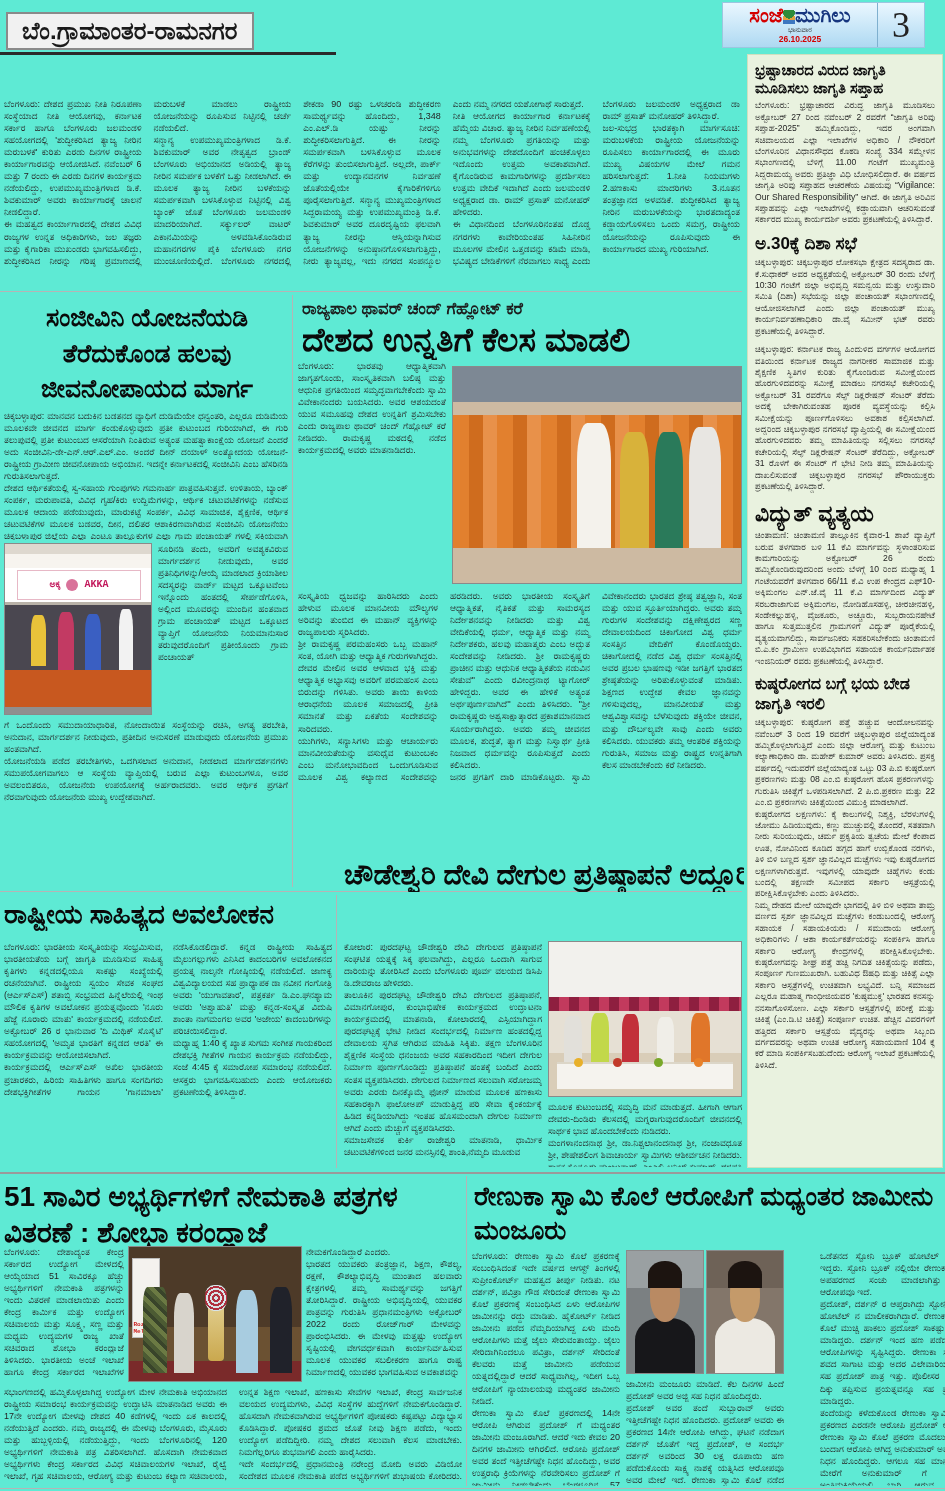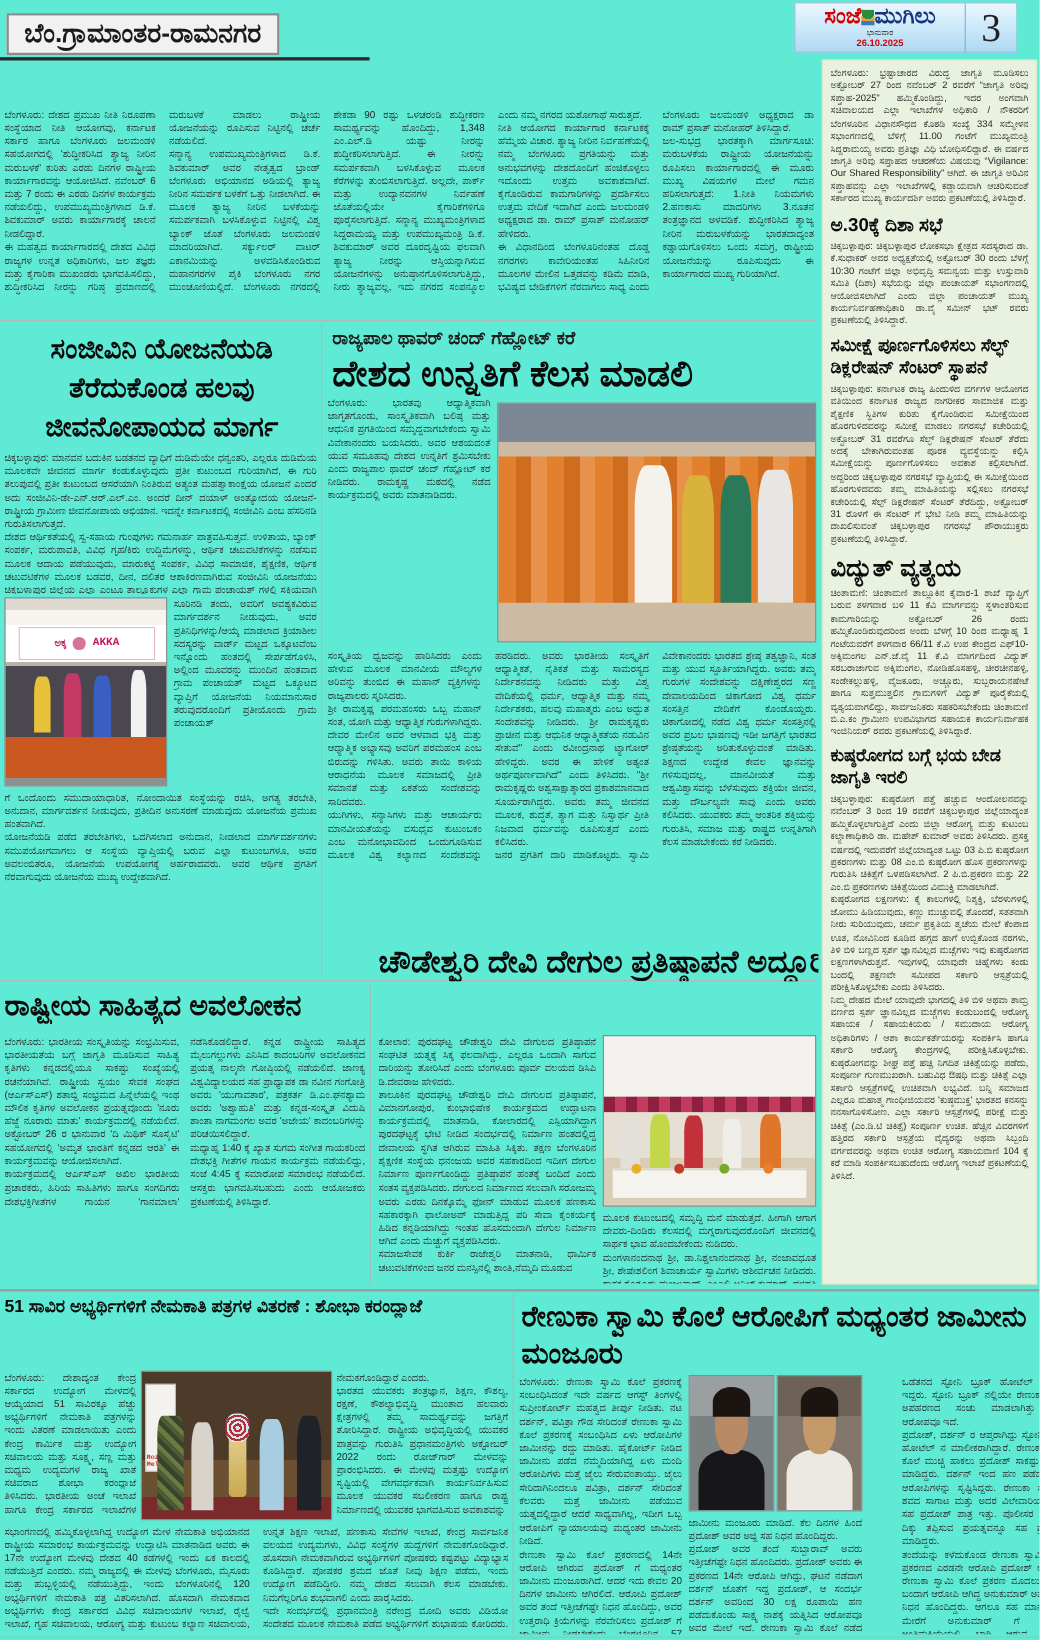--- a/index.html
+++ b/index.html
@@ -72,21 +72,21 @@
   .camo{left:8%;top:30%;width:14%;height:64%;
         background:repeating-linear-gradient(45deg,#4c5b33 0 4px,#6b7a43 4px 8px,#39442a 8px 12px);
         border-radius:20% 20% 0 0;}
   
   #a1-headline{left:4px;top:56px;width:738px;font-size:30px;white-space:nowrap;}
   #a2-headline{left:6px;top:300px;width:282px;font-size:25px;text-align:center;line-height:1.42;}
   #a3-kicker{left:302px;top:299px;width:440px;font-size:16.5px;font-weight:bold;}
   #a3-headline{left:302px;top:320px;width:440px;font-size:33px;white-space:nowrap;}
   #a4-headline{left:4px;top:899px;width:330px;font-size:26px;white-space:nowrap;}
   #a5-headline{left:344px;top:858px;width:400px;font-size:28px;white-space:nowrap;}
-  #a6-headline{left:4px;top:1179px;width:460px;font-size:16px;line-height:1.3;}
+  #a6-headline{left:4px;top:1179px;width:460px;font-size:28px;line-height:1.3;}
   #a7-headline{left:474px;top:1179px;width:468px;font-size:26px;line-height:1.32;}
 </style>
 </head>
 <body>
 
 <div id="page">
 
   <div class="abs" id="section-box">ಬೆಂ.ಗ್ರಾಮಾಂತರ-ರಾಮನಗರ</div>
   <div class="abs" id="header-rule"></div>
 
@@ -179,28 +179,28 @@
         <div class="pp fruit" style="left:55%;background:#7aa82a;"></div>
         <div class="pp fruit" style="left:78%;background:#e8812a;"></div>
       </div>
     </div>
     <div class="abs body-text" style="left:548px;top:1101px;width:194px;height:66px;">ಮೂಲಕ ಕುಟುಂಬದಲ್ಲಿ ಸಮೃದ್ಧಿ ಮನೆ ಮಾಡುತ್ತದೆ. ಹೀಗಾಗಿ ಆಗಾಗ ದೇವರು-ದಿಂಡಿರು ಕೆಲಸದಲ್ಲಿ ಮಗ್ನರಾಗುವುದರೊಂದಿಗೆ ಜೀವನದಲ್ಲಿ ಸಾರ್ಥಕ ಭಾವ ಹೊಂದಬೇಕೆಂದು ನುಡಿದರು.
 ಮಂಗಳಾನಂದನಾಥ ಶ್ರೀ, ಡಾ.ನಿಶ್ಚಲಾನಂದನಾಥ ಶ್ರೀ, ನಂಜಾವಧೂತ ಶ್ರೀ, ಶೇಷೇಶಲಿಂಗ ಶಿವಾಚಾರ್ಯ ಸ್ವಾಮಿಗಳು ಆಶೀರ್ವಚನ ನೀಡಿದರು. ಶಾಸಕ ಕೊತ್ತೂರು ಮಂಜುನಾಥ್, ಎಂಎಲ್ಸಿ ಅನಿಲ್ ಕುಮಾರ್, ದಳಪತಿ ಸಿಎಂಆರ್ ಶ್ರೀನಾಥ್, ಪಟ್ಟಣ ಪಂಚಾಯಿತಿ ಅಧ್ಯಕ್ಷೆ ಅನುಷಾ, ಉಪಾಧ್ಯಕ್ಷ ಸಿ.ಎಸ್. ವೆಂಕಟೇಶ್, ಸದಸ್ಯ ಲೋಕೇಶ್ ಮರಿಯಪ್ಪ, ಒಕ್ಕಲಿಗರ ಸಂಘದ ನಿರ್ದೇಶಕರಾದ ಯಲುವಳ್ಳಿ ರಮೇಶ್, ಡಾ.ರಮೇಶ್ ಇದ್ದರು.</div>
   </div>
 
   <div class="abs" id="green-box">
     <div class="brief">
+      <div class="brief-title">ಭ್ರಷ್ಟಾಚಾರದ ವಿರುದ ಜಾಗೃತಿ ಮೂಡಿಸಲು ಜಾಗೃತಿ ಸಪ್ತಾಹ</div>
       <div class="brief-body">ಬೆಂಗಳೂರು: ಭ್ರಷ್ಟಾಚಾರದ ವಿರುದ್ಧ ಜಾಗೃತಿ ಮೂಡಿಸಲು ಅಕ್ಟೋಬರ್ 27 ರಿಂದ ನವೆಂಬರ್ 2 ರವರೆಗೆ “ಜಾಗೃತಿ ಅರಿವು ಸಪ್ತಾಹ-2025” ಹಮ್ಮಿಕೊಂಡಿದ್ದು, ಇದರ ಅಂಗವಾಗಿ ಸಚಿವಾಲಯದ ಎಲ್ಲಾ ಇಲಾಖೆಗಳ ಅಧಿಕಾರಿ / ನೌಕರರಿಗೆ ಬೆಂಗಳೂರಿನ ವಿಧಾನಸೌಧದ ಕೊಠಡಿ ಸಂಖ್ಯೆ 334 ಸಮ್ಮೇಳನ ಸಭಾಂಗಣದಲ್ಲಿ ಬೆಳಿಗ್ಗೆ 11.00 ಗಂಟೆಗೆ ಮುಖ್ಯಮಂತ್ರಿ ಸಿದ್ದರಾಮಯ್ಯ ಅವರು ಪ್ರತಿಜ್ಞಾ ವಿಧಿ ಬೋಧಿಸಲಿದ್ದಾರೆ. ಈ ವರ್ಷದ ಜಾಗೃತಿ ಅರಿವು ಸಪ್ತಾಹದ ಆಚರಣೆಯ ವಿಷಯವು “Vigilance: Our Shared Responsibility” ಆಗಿದೆ. ಈ ಜಾಗೃತಿ ಅರಿವಿನ ಸಪ್ತಾಹವನ್ನು ಎಲ್ಲಾ ಇಲಾಖೆಗಳಲ್ಲಿ ಕಡ್ಡಾಯವಾಗಿ ಆಚರಿಸುವಂತೆ ಸರ್ಕಾರದ ಮುಖ್ಯ ಕಾರ್ಯದರ್ಶಿ ಅವರು ಪ್ರಕಟಣೆಯಲ್ಲಿ ತಿಳಿಸಿದ್ದಾರೆ.</div>
     </div>
     <div class="brief">
       <div class="brief-title" style="font-size:17px;">ಅ.30ಕ್ಕೆ ದಿಶಾ ಸಭೆ</div>
       <div class="brief-body">ಚಿಕ್ಕಬಳ್ಳಾಪುರ: ಚಿಕ್ಕಬಳ್ಳಾಪುರ ಲೋಕಸಭಾ ಕ್ಷೇತ್ರದ ಸದಸ್ಯರಾದ ಡಾ. ಕೆ.ಸುಧಾಕರ್ ಅವರ ಅಧ್ಯಕ್ಷತೆಯಲ್ಲಿ ಅಕ್ಟೋಬರ್ 30 ರಂದು ಬೆಳಗ್ಗೆ 10:30 ಗಂಟೆಗೆ ಜಿಲ್ಲಾ ಅಭಿವೃದ್ಧಿ ಸಮನ್ವಯ ಮತ್ತು ಉಸ್ತುವಾರಿ ಸಮಿತಿ (ದಿಶಾ) ಸಭೆಯನ್ನು ಜಿಲ್ಲಾ ಪಂಚಾಯತ್ ಸಭಾಂಗಣದಲ್ಲಿ ಆಯೋಜಿಸಲಾಗಿದೆ ಎಂದು ಜಿಲ್ಲಾ ಪಂಚಾಯತ್ ಮುಖ್ಯ ಕಾರ್ಯನಿರ್ವಹಣಾಧಿಕಾರಿ ಡಾ.ವೈ ಸಮೀನ್ ಭಟ್ ರವರು ಪ್ರಕಟಣೆಯಲ್ಲಿ ತಿಳಿಸಿದ್ದಾರೆ.</div>
     </div>
     <div class="brief">
-      <div class="brief-title" style="font-size:16px;">ಸಮೀಕ್ಷೆ ಪೂರ್ಣಗೊಳಿಸಲು ಸೆಲ್ಫ್ ಡಿಕ್ಲರೇಷನ್ ಸೆಂಟರ್ ಸ್ಥಾಪನೆ</div>
       <div class="brief-body">ಚಿಕ್ಕಬಳ್ಳಾಪುರ: ಕರ್ನಾಟಕ ರಾಜ್ಯ ಹಿಂದುಳಿದ ವರ್ಗಗಳ ಆಯೋಗದ ವತಿಯಿಂದ ಕರ್ನಾಟಕ ರಾಜ್ಯದ ನಾಗರೀಕರ ಸಾಮಾಜಿಕ ಮತ್ತು ಶೈಕ್ಷಣಿಕ ಸ್ಥಿತಿಗಳ ಕುರಿತು ಕೈಗೊಂಡಿರುವ ಸಮೀಕ್ಷೆಯಿಂದ ಹೊರಗುಳಿದವರನ್ನು ಸಮೀಕ್ಷೆ ಮಾಡಲು ನಗರಸಭೆ ಕಚೇರಿಯಲ್ಲಿ ಅಕ್ಟೋಬರ್ 31 ರವರೆಗೂ ಸೆಲ್ಫ್ ಡಿಕ್ಲರೇಷನ್ ಸೆಂಟರ್ ತೆರೆದು ಅದಕ್ಕೆ ಬೇಕಾಗಿರುವಂತಹ ಪೂರಕ ವ್ಯವಸ್ಥೆಯನ್ನು ಕಲ್ಪಿಸಿ ಸಮೀಕ್ಷೆಯನ್ನು ಪೂರ್ಣಗೊಳಿಸಲು ಅವಕಾಶ ಕಲ್ಪಿಸಲಾಗಿದೆ. ಅದ್ದರಿಂದ ಚಿಕ್ಕಬಳ್ಳಾಪುರ ನಗರಸಭೆ ವ್ಯಾಪ್ತಿಯಲ್ಲಿ ಈ ಸಮೀಕ್ಷೆಯಿಂದ ಹೊರಗುಳಿದವರು ತಮ್ಮ ಮಾಹಿತಿಯನ್ನು ಸಲ್ಲಿಸಲು ನಗರಸಭೆ ಕಚೇರಿಯಲ್ಲಿ ಸೆಲ್ಫ್ ಡಿಕ್ಲರೇಷನ್ ಸೆಂಟರ್ ತೆರೆದಿದ್ದು, ಅಕ್ಟೋಬರ್ 31 ರೊಳಗೆ ಈ ಸೆಂಟರ್ ಗೆ ಭೇಟಿ ನೀಡಿ ತಮ್ಮ ಮಾಹಿತಿಯನ್ನು ದಾಖಲಿಸುವಂತೆ ಚಿಕ್ಕಬಳ್ಳಾಪುರ ನಗರಸಭೆ ಪೌರಾಯುಕ್ತರು ಪ್ರಕಟಣೆಯಲ್ಲಿ ತಿಳಿಸಿದ್ದಾರೆ.</div>
     </div>
     <div class="brief">
       <div class="brief-title" style="font-size:22px;">ವಿದ್ಯುತ್ ವ್ಯತ್ಯಯ</div>
       <div class="brief-body">ಚಿಂತಾಮಣಿ: ಚಿಂತಾಮಣಿ ತಾಲ್ಲೂಕಿನ ಕೈವಾರ-1 ಶಾಖೆ ವ್ಯಾಪ್ತಿಗೆ ಬರುವ ತಳಗವಾರ ಬಳಿ 11 ಕೆವಿ ಮಾರ್ಗವನ್ನು ಸ್ಥಳಾಂತರಿಸುವ ಕಾಮಗಾರಿಯನ್ನು ಅಕ್ಟೋಬರ್ 26 ರಂದು ಹಮ್ಮಿಕೊಂಡಿರುವುದರಿಂದ ಅಂದು ಬೆಳಗ್ಗೆ 10 ರಿಂದ ಮಧ್ಯಾಹ್ನ 1 ಗಂಟೆಯವರೆಗೆ ತಳಗವಾರ 66/11 ಕೆ.ವಿ ಉಪ ಕೇಂದ್ರದ ಎಫ್10-ಅಕ್ಕಿಮಂಗಲ ಎನ್.ಜೆ.ವೈ 11 ಕೆ.ವಿ ಮಾರ್ಗದಿಂದ ವಿದ್ಯುತ್ ಸರಬರಾಜಾಗುವ ಅಕ್ಕಿಮಂಗಲ, ನೋಡಿಹೊಸಹಳ್ಳಿ, ಚೀರಚೀನಹಳ್ಳಿ, ಸಂಡೇಕಲ್ಲುಹಳ್ಳಿ, ವೈಜಕೂರು, ಅಚ್ಚೂರು, ಸುಬ್ಬರಾಯನಷೇಟೆ ಹಾಗೂ ಸುತ್ತಮುತ್ತಲಿನ ಗ್ರಾಮಗಳಿಗೆ ವಿದ್ಯುತ್ ಪೂರೈಕೆಯಲ್ಲಿ ವ್ಯತ್ಯಯವಾಗಲಿದ್ದು, ಸಾರ್ವಜನಿಕರು ಸಹಕರಿಸಬೇಕೆಂದು ಚಿಂತಾಮಣಿ ಬಿ.ಎ.ಕಂ ಗ್ರಾಮೀಣ ಉಪವಿಭಾಗದ ಸಹಾಯಕ ಕಾರ್ಯನಿರ್ವಾಹಕ ಇಂಜಿನಿಯರ್ ರವರು ಪ್ರಕಟಣೆಯಲ್ಲಿ ತಿಳಿಸಿದ್ದಾರೆ.</div>
     </div>
     <div class="brief">
       <div class="brief-title" style="font-size:16px;">ಕುಷ್ಠರೋಗದ ಬಗ್ಗೆ ಭಯ ಬೇಡ ಜಾಗೃತಿ ಇರಲಿ</div>
       <div class="brief-body">ಚಿಕ್ಕಬಳ್ಳಾಪುರ: ಕುಷ್ಠರೋಗ ಪತ್ತೆ ಹಚ್ಚುವ ಆಂದೋಲನವನ್ನು ನವೆಂಬರ್ 3 ರಿಂದ 19 ರವರೆಗೆ ಚಿಕ್ಕಬಳ್ಳಾಪುರ ಜಿಲ್ಲೆಯಾದ್ಯಂತ ಹಮ್ಮಿಕೊಳ್ಳಲಾಗುತ್ತಿದೆ ಎಂದು ಜಿಲ್ಲಾ ಆರೋಗ್ಯ ಮತ್ತು ಕುಟುಂಬ ಕಲ್ಯಾಣಾಧಿಕಾರಿ ಡಾ. ಮಹೇಶ್ ಕುಮಾರ್ ಅವರು ತಿಳಿಸಿದರು. ಪ್ರಸಕ್ತ ವರ್ಷದಲ್ಲಿ ಇದುವರೆಗೆ ಜಿಲ್ಲೆಯಾದ್ಯಂತ ಒಟ್ಟು 03 ಪಿ.ಬಿ ಕುಷ್ಠರೋಗ ಪ್ರಕರಣಗಳು ಮತ್ತು 08 ಎಂ.ಬಿ ಕುಷ್ಠರೋಗ ಹೊಸ ಪ್ರಕರಣಗಳನ್ನು ಗುರುತಿಸಿ ಚಿಕಿತ್ಸೆಗೆ ಒಳಪಡಿಸಲಾಗಿದೆ. 2 ಪಿ.ಬಿ.ಪ್ರಕರಣ ಮತ್ತು 22 ಎಂ.ಬಿ ಪ್ರಕರಣಗಳು ಚಿಕಿತ್ಸೆಯಿಂದ ವಿಮುಕ್ತಿ ಮಾಡಲಾಗಿದೆ.
 ಕುಷ್ಠರೋಗದ ಲಕ್ಷಣಗಳು: ಕೈ ಕಾಲುಗಳಲ್ಲಿ ನಿಶ್ಶಕ್ತಿ, ಬೆರಳುಗಳಲ್ಲಿ ಜೋಮು ಹಿಡಿಯುವುದು, ಕಣ್ಣು ಮುಚ್ಚುವಲ್ಲಿ ತೊಂದರೆ, ಸತತವಾಗಿ ನೀರು ಸುರಿಯುವುದು, ಚರ್ಮ ಪ್ರಕೃತಿಯ ತ್ವಚೆಯ ಮೇಲೆ ಕೆಂಪಾದ ಊತ, ನೋವಿನಿಂದ ಕೂಡಿದ ಹಗ್ಗದ ಹಾಗೆ ಉಬ್ಬಿಕೊಂಡ ನರಗಳು, ತಿಳಿ ಬಿಳಿ ಬಣ್ಣದ ಸ್ಪರ್ಶ ಜ್ಞಾನವಿಲ್ಲದ ಮಚ್ಚೆಗಳು ಇವು ಕುಷ್ಠರೋಗದ ಲಕ್ಷಣಗಳಾಗಿರುತ್ತವೆ. ಇವುಗಳಲ್ಲಿ ಯಾವುದೇ ಚಿಹ್ನೆಗಳು ಕಂಡು ಬಂದಲ್ಲಿ ತಕ್ಷಣವೇ ಸಮೀಪದ ಸರ್ಕಾರಿ ಆಸ್ಪತ್ರೆಯಲ್ಲಿ ಪರೀಕ್ಷಿಸಿಕೊಳ್ಳಬೇಕು ಎಂದು ತಿಳಿಸಿದರು.

